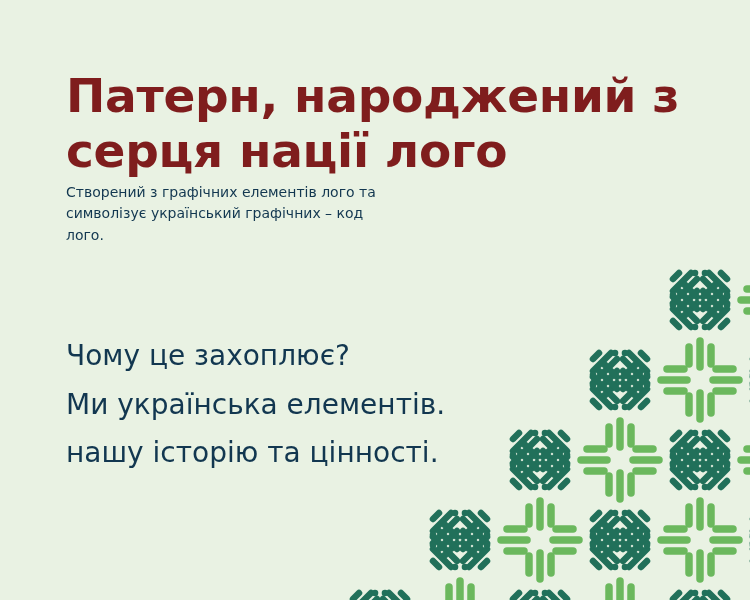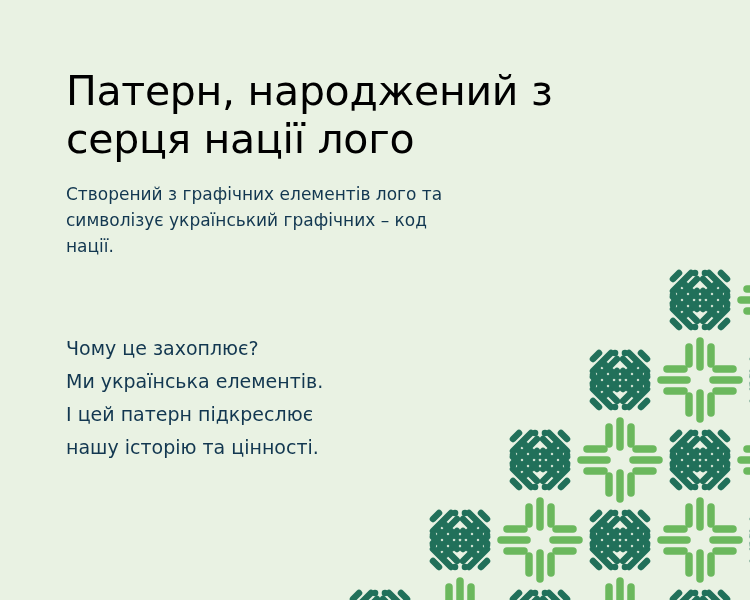--- a/index.html
+++ b/index.html
@@ -38,55 +38,55 @@
     width: 600px;
     height: 600px;
   }
   #headline {
     position: absolute;
     top: 68px;
     left: 0;
     width: 540px;
     margin: 0;
     font-family: "DejaVu Sans", sans-serif;
-    font-weight: 400;
-    font-size: 41px;
+    font-weight: 700;
+    font-size: 47px;
     line-height: 1.17;
     letter-spacing: -0.3px;
-    color: #000000;
+    color: #7f1d1d;
   }
   #headline .hl-line {
     display: block;
     white-space: pre;
   }
   #para-primary {
     position: absolute;
     top: 182px;
     left: 0;
     width: 560px;
     margin: 0;
     font-family: "DejaVu Sans", sans-serif;
     font-weight: 400;
-    font-size: 17px;
+    font-size: 14px;
     line-height: 1.52;
     color: #123750;
   }
   #para-primary .p-line {
     display: block;
     white-space: pre;
   }
   #para-secondary {
     position: absolute;
     top: 332px;
     left: 0;
     width: 460px;
     margin: 0;
     font-family: "DejaVu Sans", sans-serif;
     font-weight: 400;
-    font-size: 19px;
+    font-size: 28px;
     line-height: 1.74;
     color: #123750;
   }
   #para-secondary .p-line {
     display: block;
     white-space: pre;
   }
 </style>
 </head>
 <body>
@@ -189,24 +189,23 @@
   <div id="content">
 
     <h1 id="headline">
       <span class="hl-line">Патерн, народжений з</span>
       <span class="hl-line">серця нації лого</span>
     </h1>
 
     <p id="para-primary">
       <span class="p-line">Створений з графічних елементів лого та</span>
       <span class="p-line">символізує український графічних – код</span>
-      <span class="p-line">нації.</span>
+      <span class="p-line">лого.</span>
     </p>
 
     <p id="para-secondary">
       <span class="p-line">Чому це захоплює?</span>
       <span class="p-line">Ми українська елементів.</span>
-      <span class="p-line">І цей патерн підкреслює</span>
       <span class="p-line">нашу історію та цінності.</span>
     </p>
 
   </div>
 </div>
 
 </body></html>

